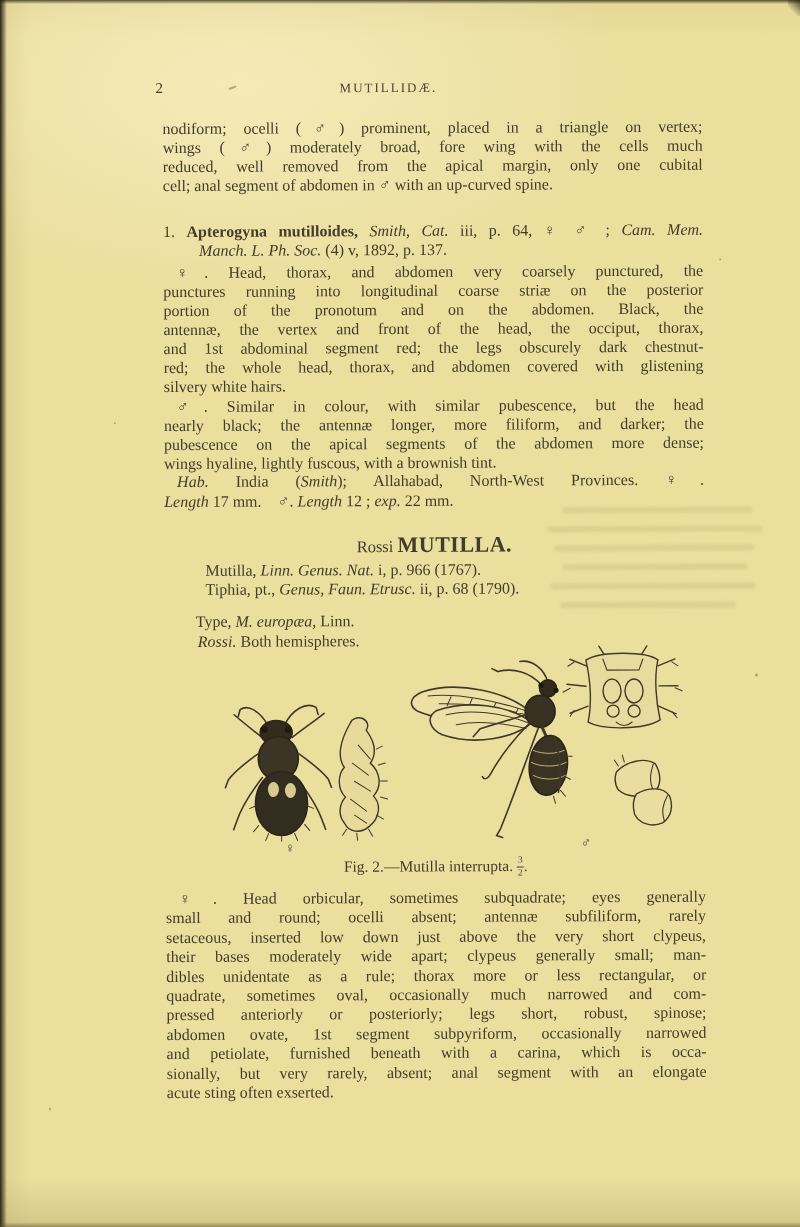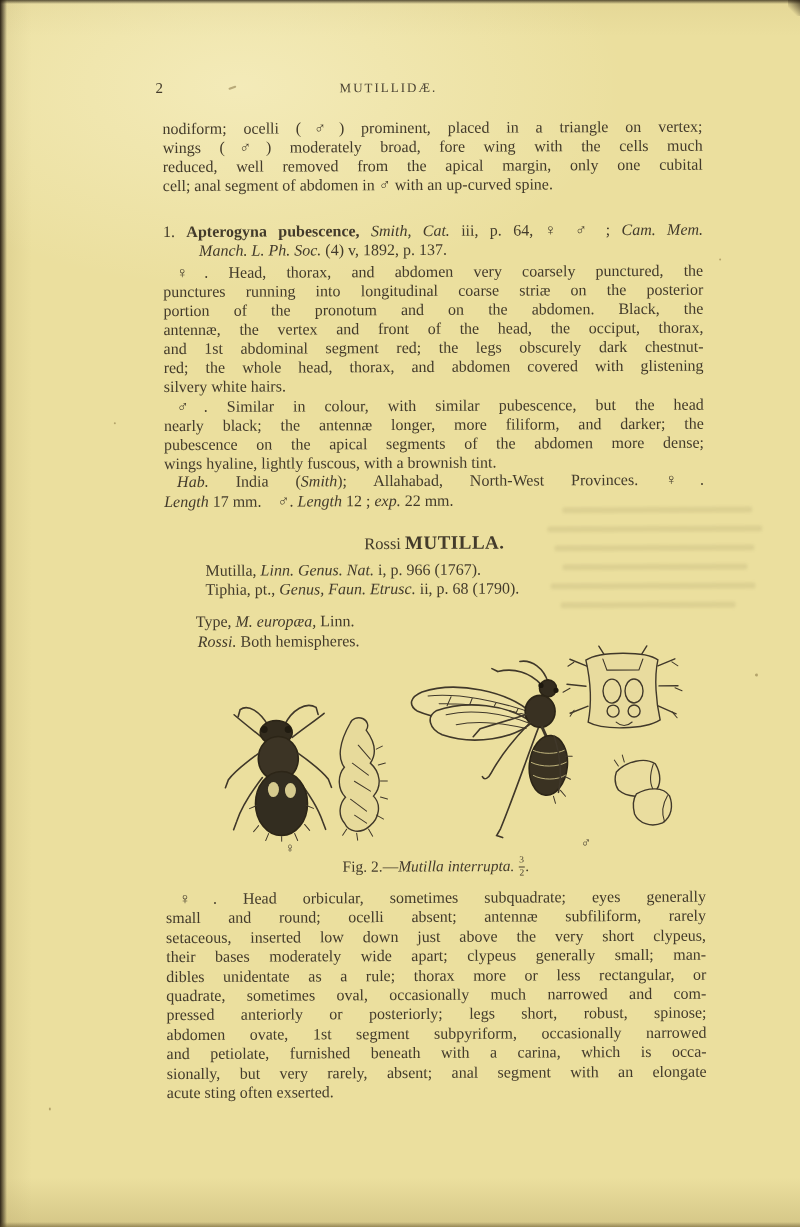--- a/index.html
+++ b/index.html
@@ -39,29 +39,29 @@
   .indent-first .line:first-child{text-indent:13px;}
   i{font-style:italic;}
   b{font-weight:bold;}
 
   .species-head{position:absolute;left:162px;width:540px;font-size:16px;line-height:19px;}
   .species-head .l1{text-align:justify;text-align-last:justify;}
   .species-head .l2{padding-left:36px;}
 
   .genus-head{position:absolute;left:162px;top:532px;width:540px;text-align:center;
     font-size:16.5px;}
-  .genus-head b{font-size:19px;letter-spacing:0.5px;text-align:center;}
+  .genus-head b{font-size:22px;letter-spacing:0.5px;text-align:center;}
 
   .syn .line{padding-left:41px;}
   .typeline{padding-left:31px;}
   .rangeline{padding-left:33px;}
 
   .fig-label{position:absolute;font-size:14px;color:#4a4232;}
   .caption{position:absolute;left:162px;top:856px;width:540px;text-align:center;font-size:15.5px;}
-  .caption .species{font-style:italic;}
+  .caption .species{}
   .frac{display:inline-block;vertical-align:-4px;text-align:center;font-size:9.5px;line-height:1;margin-left:4px;}
   .frac .num{display:block;border-bottom:1px solid #433b2b;padding:0 1px 1px;}
   .frac .den{display:block;padding-top:1px;}
 
   .ghost{position:absolute;filter:blur(1.4px);background:rgba(122,105,58,0.13);border-radius:2px;}
   .speck{position:absolute;border-radius:50%;background:rgba(125,105,58,0.5);}
   .figure-svg{position:absolute;left:205px;top:645px;}
 </style>
 </head>
 <body>
@@ -74,21 +74,21 @@
 
     <div class="block" style="top:118px">
 
     <div class="line">nodiform; ocelli (♂) prominent, placed in a triangle on vertex;</div>
         <div class="line">wings (♂) moderately broad, fore wing with the cells much</div>
         <div class="line">reduced, well removed from the apical margin, only one cubital</div>
         <div class="line">cell; anal segment of abdomen in ♂ with an up-curved spine.</div>
       </div>
 
     <div class="species-head" style="top:221px">
-      <div class="l1">1. <b>Apterogyna pubescence,</b> <i>Smith, Cat.</i> iii, p. 64, ♀ ♂ ; <i>Cam. Mem.</i></div>
+      <div class="l1">1. <b>Apterogyna mutilloides,</b> <i>Smith, Cat.</i> iii, p. 64, ♀ ♂ ; <i>Cam. Mem.</i></div>
       <div class="l2"><i>Manch. L. Ph. Soc.</i> (4) v, 1892, p. 137.</div>
     </div>
 
     <div class="block indent-first" style="top:262px">
 
     <div class="line">♀. Head, thorax, and abdomen very coarsely punctured, the</div>
         <div class="line">punctures running into longitudinal coarse striæ on the posterior</div>
         <div class="line">portion of the pronotum and on the abdomen.  Black, the</div>
         <div class="line">antennæ, the vertex and front of the head, the occiput, thorax,</div>
         <div class="line">and 1st abdominal segment red; the legs obscurely dark chestnut-</div>

